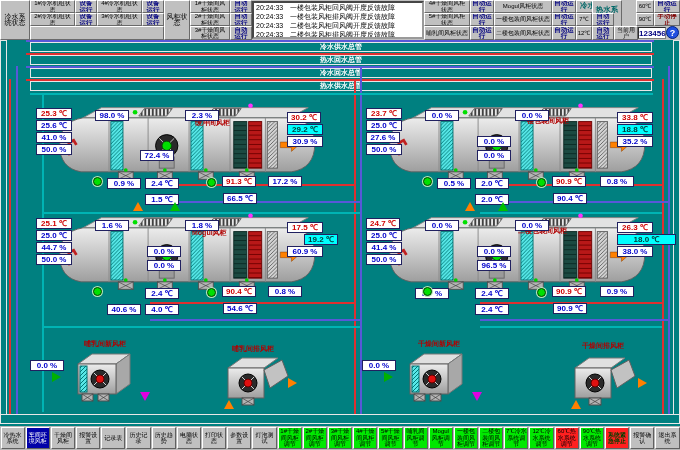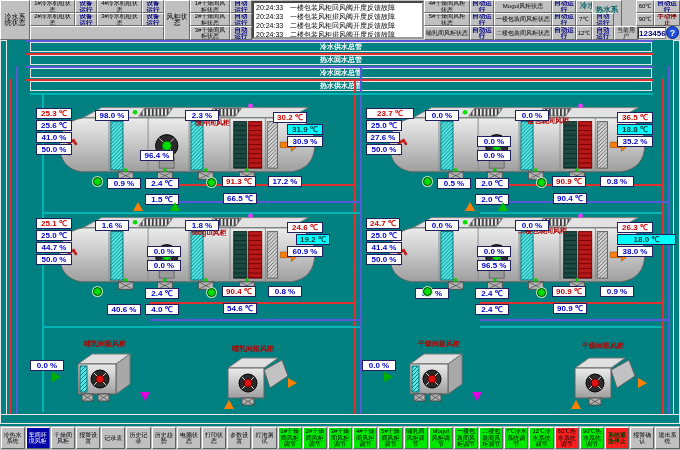--- a/index.html
+++ b/index.html
@@ -216,23 +216,23 @@
       <circle cx="206" cy="72" r="2" fill="#00d000"></circle>
   </svg>
 </div>
 <div class="ulabel" style="left:195px;top:118px">缓冲间风柜</div>
 <div class="ro tr" style="left:36px;top:108px;width:36px">25.3 ℃</div>
 <div class="ro tb" style="left:36px;top:120px;width:36px">25.6 ℃</div>
 <div class="ro tb" style="left:36px;top:132px;width:36px">41.0 %</div>
 <div class="ro tb" style="left:36px;top:144px;width:36px">50.0 %</div>
 <div class="ro tb" style="left:95px;top:110px">98.0 %</div>
 <div class="ro tb" style="left:185px;top:110px">2.3 %</div>
-<div class="ro tb" style="left:140px;top:150px">96.4 %</div>
-<div class="ro tr" style="left:273px;top:112px;width:16px">30.2 ℃</div>
-<div class="ro tc" style="left:287px;top:124px;width:36px">31.9 ℃</div>
+<div class="ro tb" style="left:140px;top:150px">72.4 %</div>
+<div class="ro tr" style="left:287px;top:112px;width:16px">30.2 ℃</div>
+<div class="ro tc" style="left:287px;top:124px;width:36px">29.2 ℃</div>
 <div class="ro tb" style="left:287px;top:136px;width:36px">30.9 %</div>
 <div class="ro tb" style="left:107px;top:178px">0.9 %</div>
 <div class="ro tb" style="left:145px;top:178px">2.4 ℃</div>
 <div class="ro tb" style="left:145px;top:194px">1.5 ℃</div>
 <div class="ro tr" style="left:222px;top:176px">91.3 ℃</div>
 <div class="ro tb" style="left:268px;top:176px">17.2 %</div>
 <div class="ro tb" style="left:223px;top:193px">66.5 ℃</div>
 <div class="led" style="left:93px;top:177px"></div>
 <div class="led" style="left:207px;top:178px"></div>
 
@@ -264,29 +264,29 @@
         <rect x="198" y="74" width="16" height="8"></rect>
       </g>
     <path d="M68,74 l16,8 M84,74 l-16,8 M110,74 l16,8 M126,74 l-16,8 M154,74 l16,8 M170,74 l-16,8 M198,74 l16,8 M214,74 l-16,8" stroke="#404040" stroke-width="0.7"></path>
     <circle cx="76" cy="72" r="2" fill="#00d000"></circle>
       <circle cx="118" cy="72" r="2" fill="#00d000"></circle>
       <circle cx="162" cy="72" r="2" fill="#00d000"></circle>
       <circle cx="206" cy="72" r="2" fill="#00d000"></circle>
   </svg>
 </div>
 <div class="ulabel" style="left:520px;top:116px">一楼包装间风柜</div>
-<div class="ro tr" style="left:366px;top:108px;width:48px">23.7 ℃</div>
+<div class="ro tr" style="left:366px;top:108px;width:36px">23.7 ℃</div>
 <div class="ro tb" style="left:366px;top:120px;width:36px">25.0 ℃</div>
 <div class="ro tb" style="left:366px;top:132px;width:34px">27.6 %</div>
 <div class="ro tb" style="left:366px;top:144px;width:36px">50.0 %</div>
 <div class="ro tb" style="left:425px;top:110px">0.0 %</div>
 <div class="ro tb" style="left:515px;top:110px">0.0 %</div>
 <div class="ro tb" style="left:477px;top:136px">0.0 %</div>
 <div class="ro tb" style="left:477px;top:150px">0.0 %</div>
-<div class="ro tr" style="left:617px;top:112px;width:36px">36.5 ℃</div>
+<div class="ro tr" style="left:617px;top:112px;width:36px">33.8 ℃</div>
 <div class="ro tc" style="left:617px;top:124px;width:36px">18.8 ℃</div>
 <div class="ro tb" style="left:617px;top:136px;width:36px">35.2 %</div>
 <div class="ro tb" style="left:437px;top:178px">0.5 %</div>
 <div class="ro tb" style="left:475px;top:178px">2.0 ℃</div>
 <div class="ro tb" style="left:475px;top:194px">2.0 ℃</div>
 <div class="ro tr" style="left:552px;top:176px">90.9 ℃</div>
 <div class="ro tb" style="left:600px;top:176px">0.8 %</div>
 <div class="ro tb" style="left:553px;top:193px">90.4 ℃</div>
 <div class="led" style="left:423px;top:177px"></div>
 <div class="led" style="left:537px;top:178px"></div>
@@ -329,22 +329,22 @@
 <div class="arr ar-u" style="left:133px;top:202px"></div>
 <div class="arr ar-ug" style="left:170px;top:202px"></div>
 <div class="ro tr" style="left:36px;top:218px;width:36px">25.1 ℃</div>
 <div class="ro tb" style="left:36px;top:230px;width:36px">25.0 ℃</div>
 <div class="ro tb" style="left:36px;top:242px;width:36px">44.7 %</div>
 <div class="ro tb" style="left:36px;top:254px;width:36px">50.0 %</div>
 <div class="ro tb" style="left:95px;top:220px">1.6 %</div>
 <div class="ro tb" style="left:185px;top:220px">1.8 %</div>
 <div class="ro tb" style="left:147px;top:246px">0.0 %</div>
 <div class="ro tb" style="left:147px;top:260px">0.0 %</div>
-<div class="ro tr" style="left:287px;top:222px;width:36px">24.6 ℃</div>
-<div class="ro tc" style="left:296px;top:234px;width:28px">19.2 ℃</div>
+<div class="ro tr" style="left:287px;top:222px;width:36px">17.5 ℃</div>
+<div class="ro tc" style="left:304px;top:234px;width:28px">19.2 ℃</div>
 <div class="ro tb" style="left:287px;top:246px;width:36px">60.9 %</div>
 <div class="ro tb" style="left:107px;top:304px">40.6 %</div>
 <div class="ro tb" style="left:145px;top:288px">2.4 ℃</div>
 <div class="ro tb" style="left:145px;top:304px">4.0 ℃</div>
 <div class="ro tr" style="left:222px;top:286px">90.4 ℃</div>
 <div class="ro tb" style="left:268px;top:286px">0.8 %</div>
 <div class="ro tb" style="left:223px;top:303px">54.6 ℃</div>
 <div class="led" style="left:93px;top:287px"></div>
 <div class="led" style="left:207px;top:288px"></div>
 

